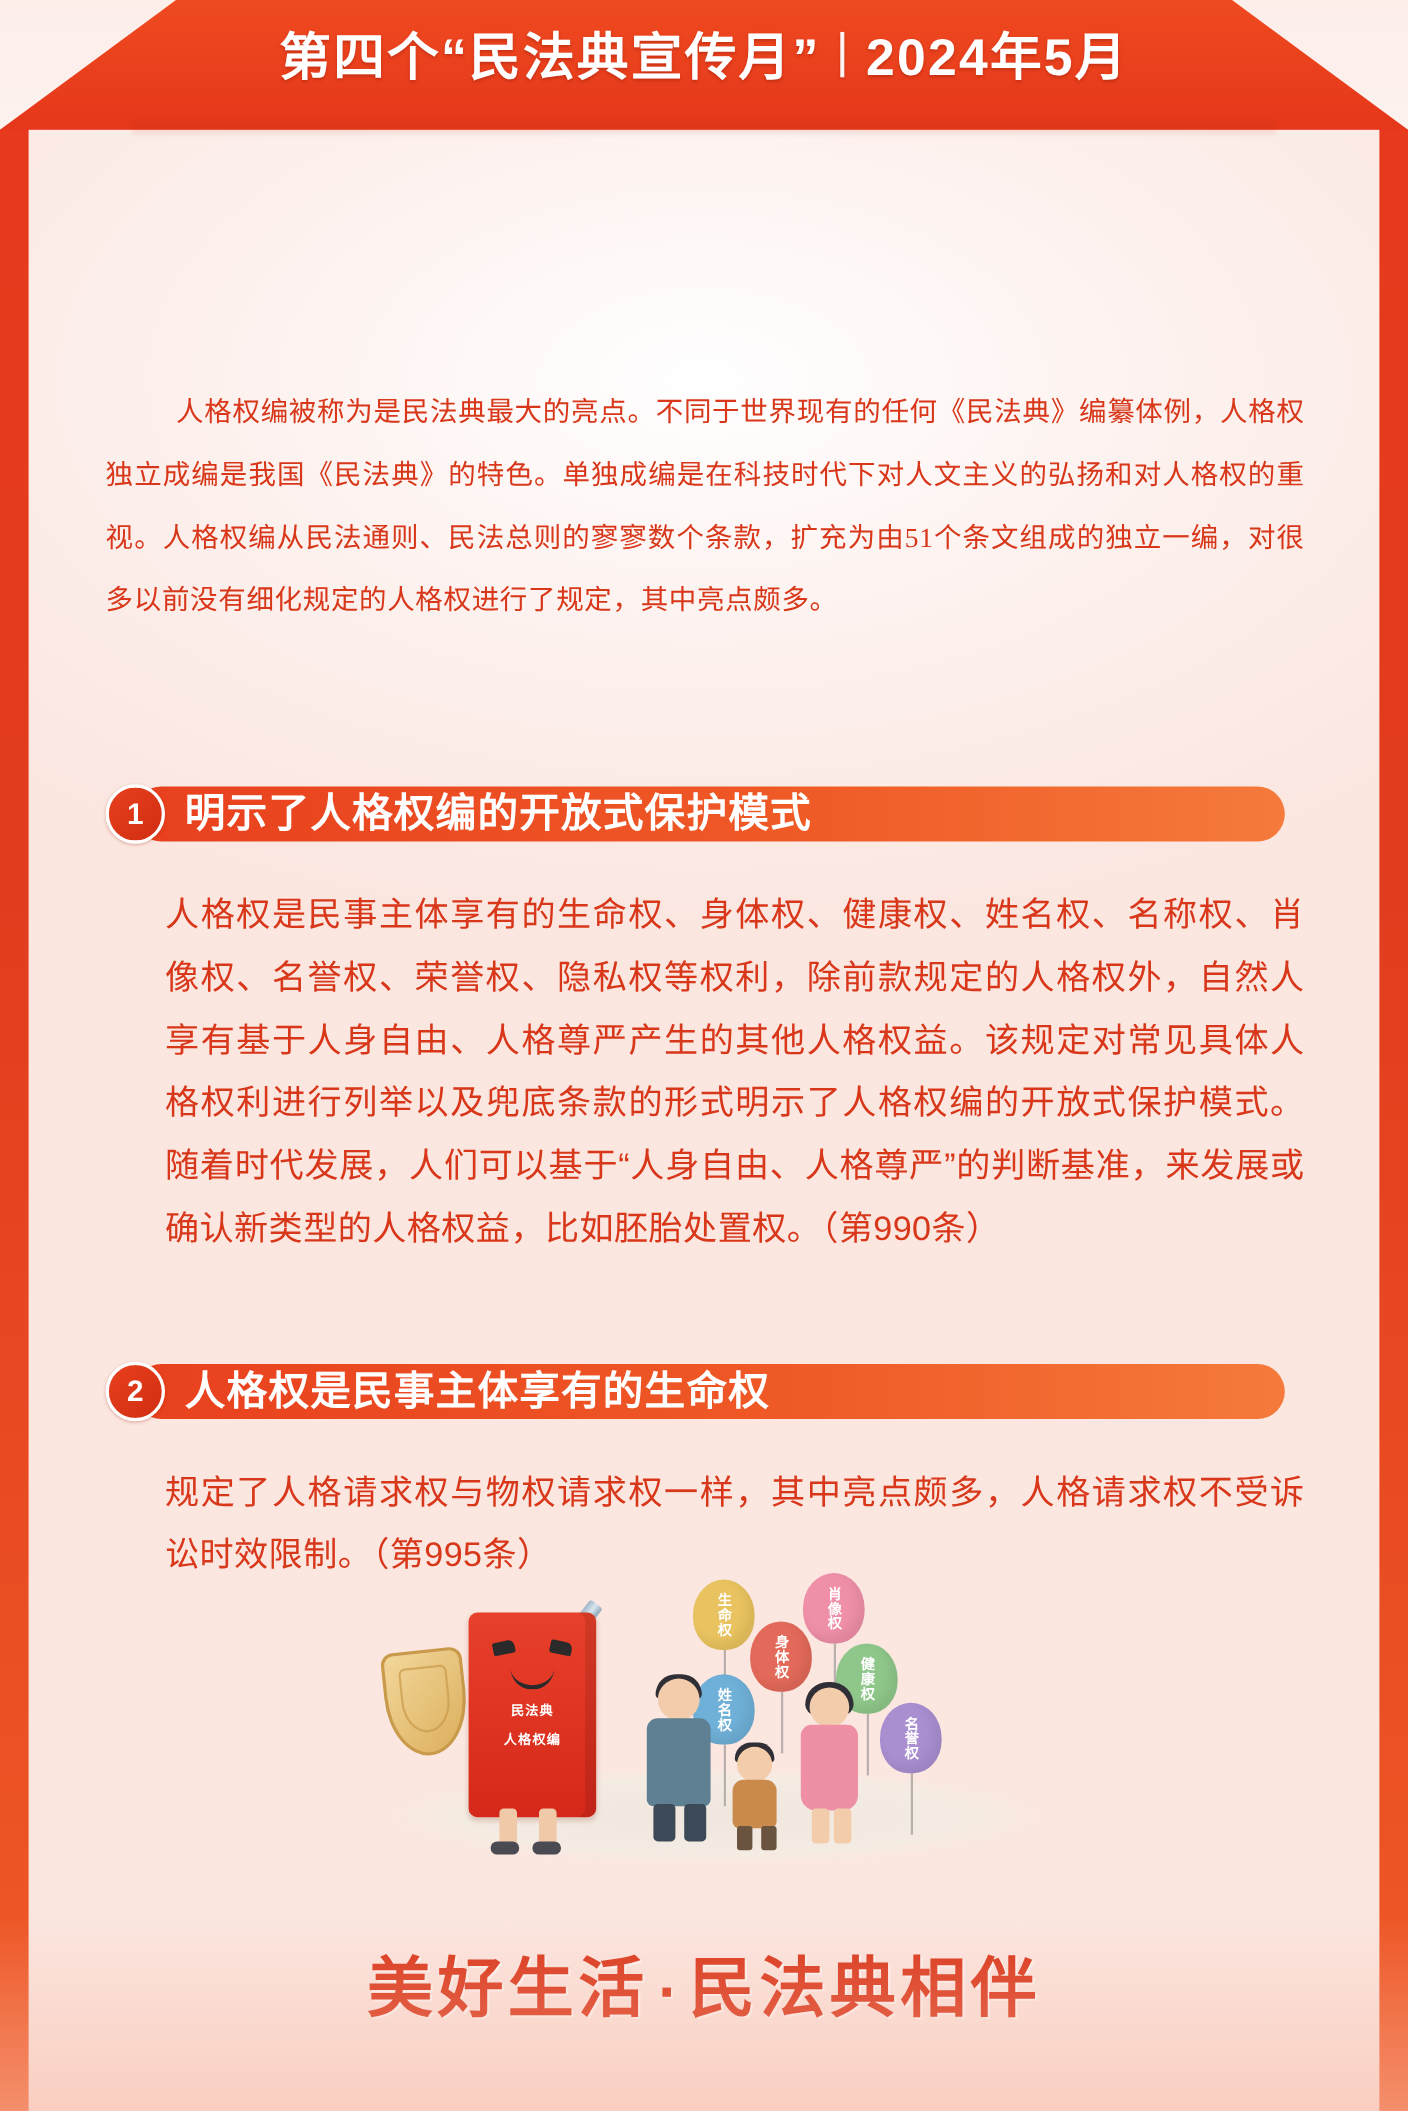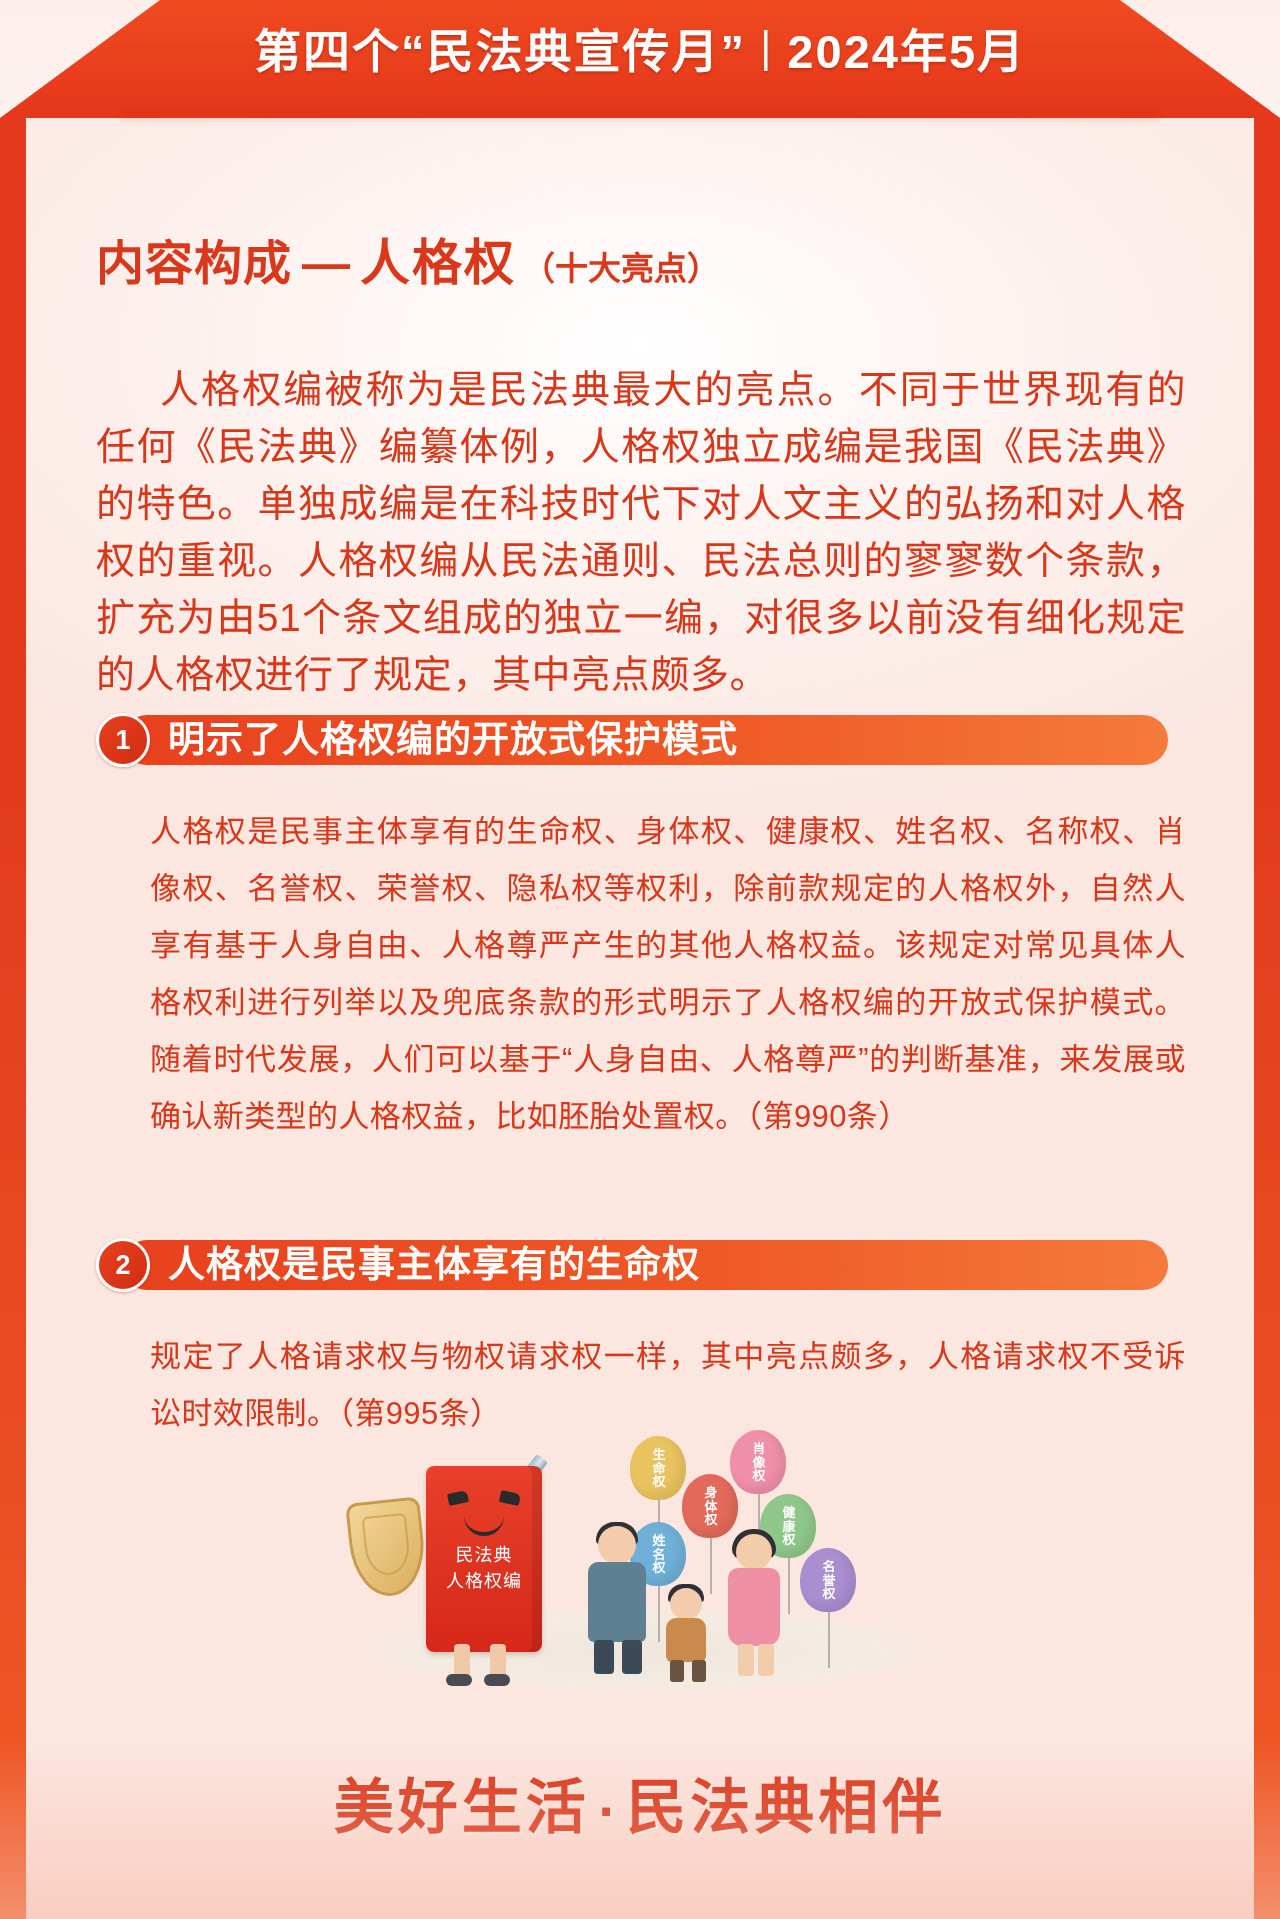--- a/index.html
+++ b/index.html
@@ -131,26 +131,27 @@
     color: #d9381b;
     margin-left: 6px;
   }
 
   
   .intro {
     position: absolute;
     left: 96px;
     top: 322px;
     width: 1090px;
-    font-size: 39px;
+    font-size: 25px;
     line-height: 57px;
     color: #d8371a;
     text-indent: 64px;
     text-align: justify;
     letter-spacing: .6px;
+    font-family: Liberation Serif, serif;
   }
 
   
   .sec-head {
     position: absolute;
     left: 96px;
     width: 1072px;
     height: 50px;
   }
   .sec-bar {
@@ -237,22 +238,22 @@
     background: linear-gradient(180deg, #e8402a 0%, #d6281a 100%);
     box-shadow: inset -10px 0 0 rgba(0,0,0,.10), 0 3px 5px rgba(120,30,10,.2);
   }
   .book-label {
     position: absolute;
     top: 76px;
     left: 0;
     width: 116px;
     text-align: center;
     color: #ffffff;
-    font-size: 18px;
-    font-weight: normal;
+    font-size: 12px;
+    font-weight: bold;
     line-height: 26px;
     letter-spacing: 1px;
   }
   .book-eye {
     position: absolute;
     top: 26px;
     width: 20px;
     height: 12px;
     background: #2a2a2a;
     border-radius: 2px 6px 2px 2px;
@@ -419,26 +420,20 @@
     <div class="top-band-shadow"></div>
     <div class="notch left"></div>
     <div class="notch right"></div>
     <div class="banner-title">
       <span>第四个“民法典宣传月”</span>
       <span class="banner-sep">|</span>
       <span>2024年5月</span>
     </div>
   </div>
 
-  <div class="headline">
-    <span class="h-main">内容构成</span>
-    <span class="h-dash">—</span>
-    <span class="h-key">人格权</span>
-    <span class="h-sub">（十大亮点）</span>
-  </div>
 
   <p class="intro">人格权编被称为是民法典最大的亮点。不同于世界现有的任何《民法典》编纂体例，人格权独立成编是我国《民法典》的特色。单独成编是在科技时代下对人文主义的弘扬和对人格权的重视。人格权编从民法通则、民法总则的寥寥数个条款，扩充为由51个条文组成的独立一编，对很多以前没有细化规定的人格权进行了规定，其中亮点颇多。</p>
 
   <div class="sec-head" id="sec1-head">
     <div class="sec-bar"></div>
     <div class="sec-circle">1</div>
     <div class="sec-title">明示了人格权编的开放式保护模式</div>
   </div>
   <p class="sec-body" id="sec1-body">人格权是民事主体享有的生命权、身体权、健康权、姓名权、名称权、肖像权、名誉权、荣誉权、隐私权等权利，除前款规定的人格权外，自然人享有基于人身自由、人格尊严产生的其他人格权益。该规定对常见具体人格权利进行列举以及兜底条款的形式明示了人格权编的开放式保护模式。随着时代发展，人们可以基于“人身自由、人格尊严”的判断基准，来发展或确认新类型的人格权益，比如胚胎处置权。（第990条）</p>
 

